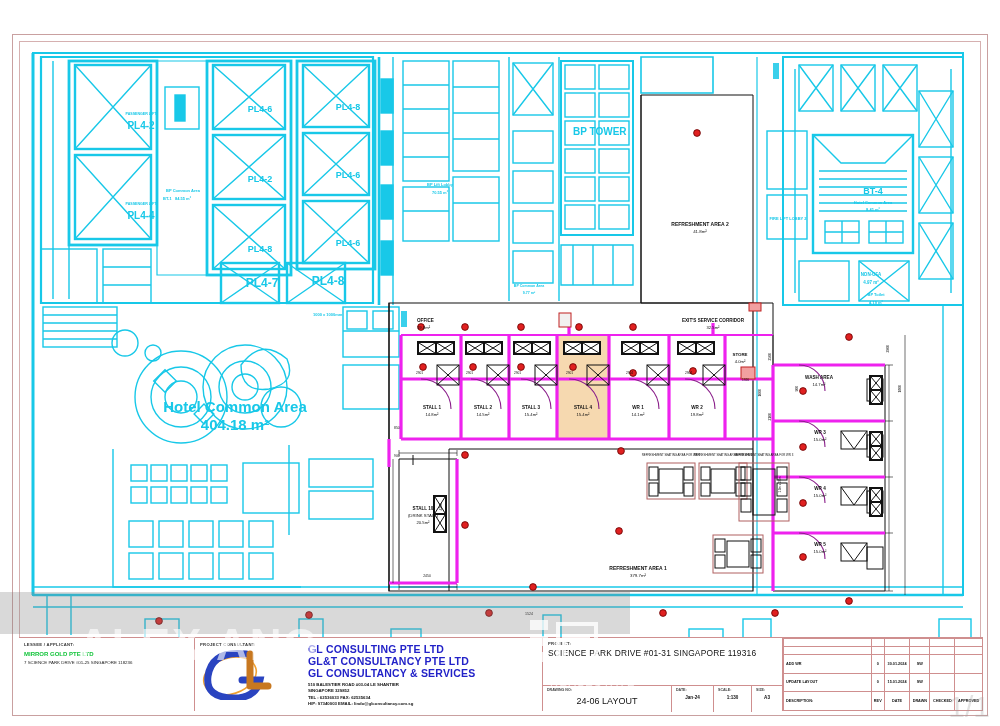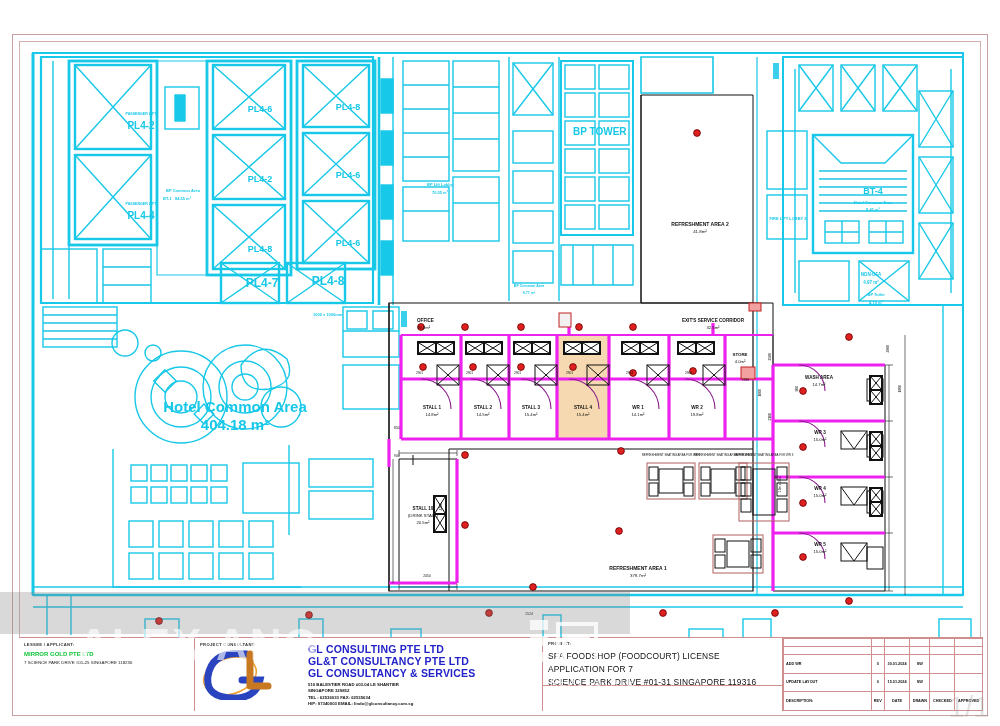--- a/index.html
+++ b/index.html
@@ -652,22 +652,39 @@
         <div class="gl-addr">510  BALESTIER  ROAD  #03-04  LE  SHANTIER</div>
         <div class="gl-addr" style="margin-top:0">SINGAPORE  329852</div>
         <div class="gl-addr" style="margin-top:0">TEL : 62536033  FAX: 62535634</div>
         <div class="gl-addr" style="margin-top:0">H/P: 97340003   EMAIL: lindo@glconsultancy.com.sg</div>
       </div>
     </div>
 
     <div class="tb-cell" id="tb-project">
       <div id="proj-top">
         <div class="tb-head">PROJECT:</div>
-        <div class="proj-title">SFA FOODSHOP (FOODCOURT) LICENSE APPLICATION FOR 7</div>
         <div class="proj-title" style="margin-top:1px">SCIENCE PARK DRIVE #01-31 SINGAPORE 119316</div>
+      </div>
+      <div id="proj-bot">
+        <div class="pb" style="flex:1">
+          <div class="pb-h">DRAWING NO:</div>
+          <div class="pb-v" style="text-align:center">24-06  LAYOUT</div>
+        </div>
+        <div class="pb" style="width:42px">
+          <div class="pb-h">DATE:</div>
+          <div class="pb-vs">Jan-24</div>
+        </div>
+        <div class="pb" style="width:38px">
+          <div class="pb-h">SCALE:</div>
+          <div class="pb-vs">1:130</div>
+        </div>
+        <div class="pb" style="width:30px">
+          <div class="pb-h">SIZE:</div>
+          <div class="pb-vs">A3</div>
+        </div>
       </div>
     </div>
 
     <div class="tb-cell" id="tb-rev">
       <table>
         <tbody>
               <tr>
           <td class="rv-desc"></td>
           <td class="rv-c"></td>
           <td class="rv-c"></td>

